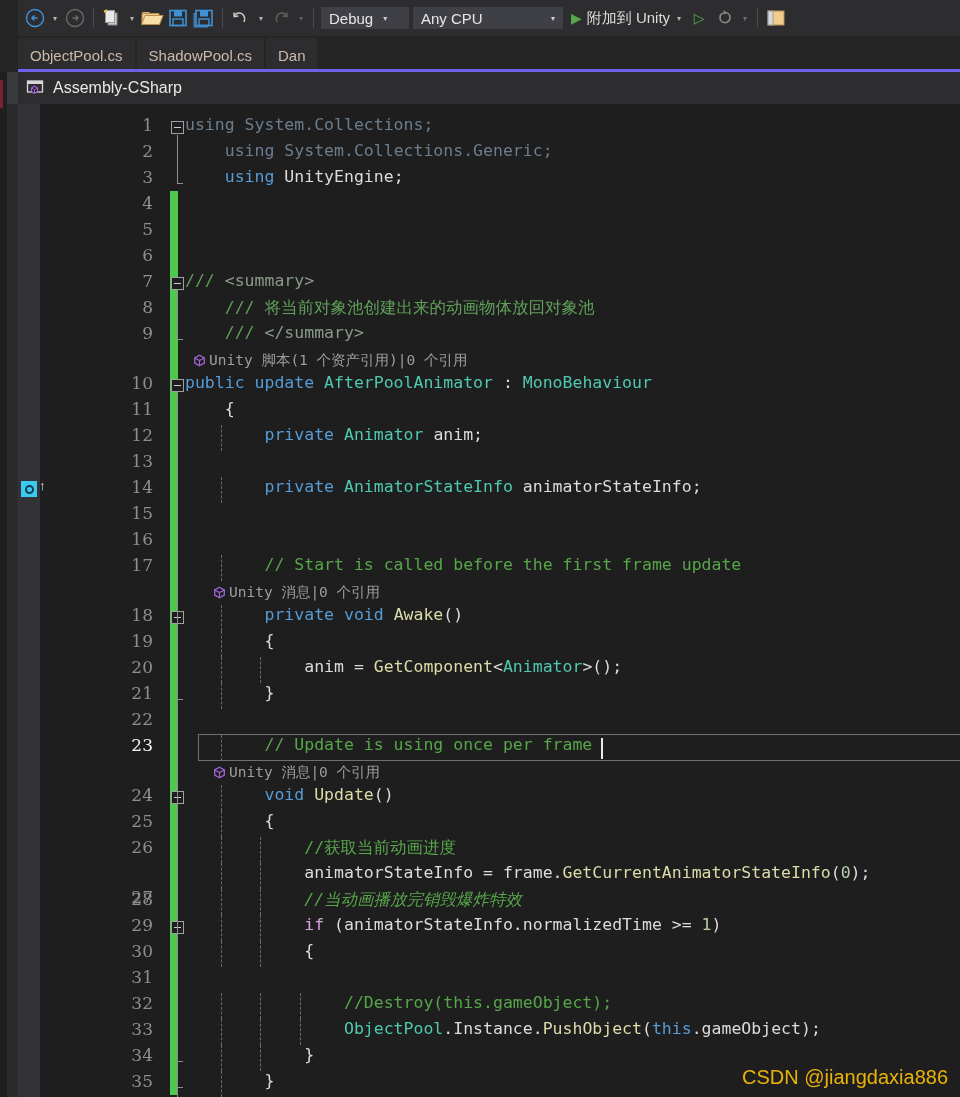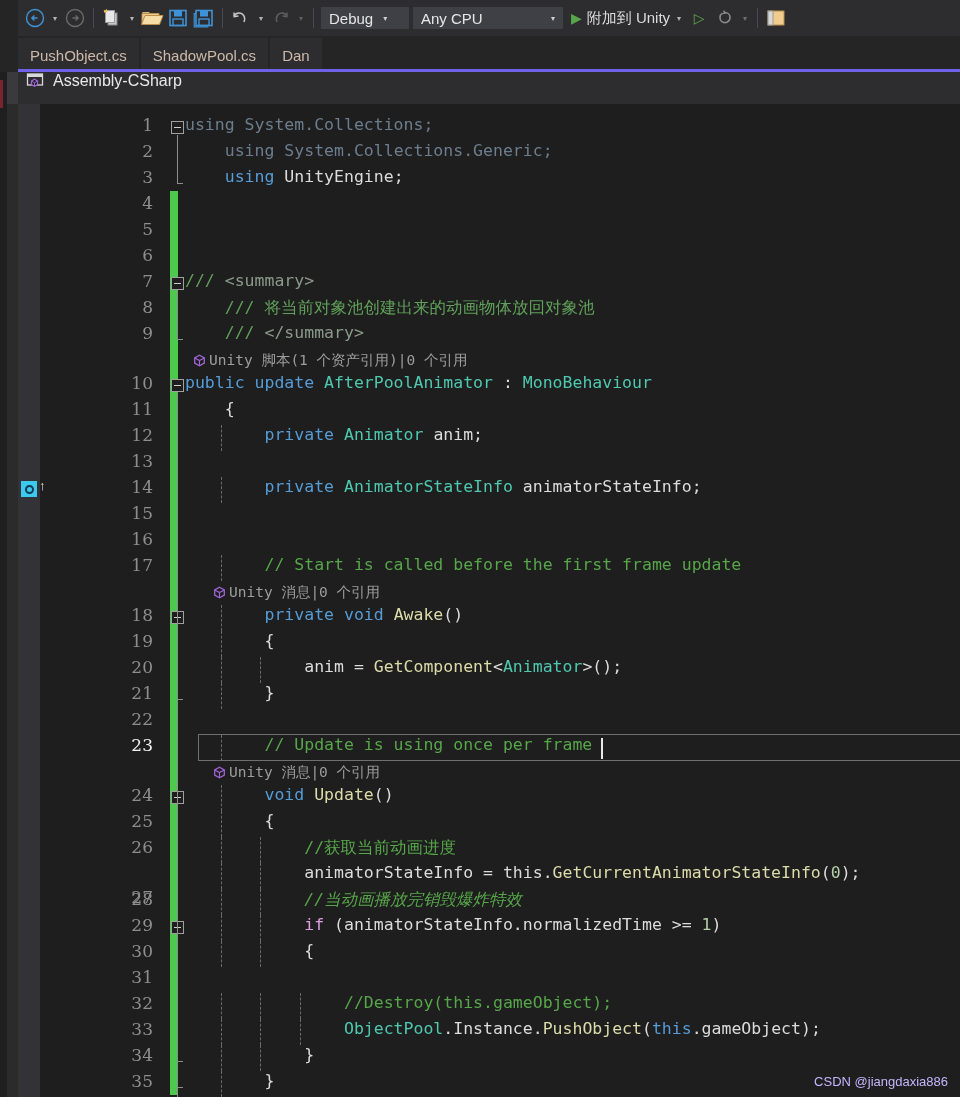--- a/index.html
+++ b/index.html
@@ -78,21 +78,21 @@
   }
   #tab-underline {
     position: absolute; left: 18px; top: 33px; width: 942px; height: 3px;
     background: #7160e8;
   }
 
   
   #breadcrumb {
     position: absolute; left: 18px; top: 72px; width: 942px; height: 32px;
     background: #2d2d30;
-    display: flex; align-items: flex-start; padding-left: 8px;
+    display: flex; align-items: center; padding-left: 8px;
   }
   #bc-icon {
     position: relative; width: 20px; height: 18px; margin-right: 7px;
   }
   #bc-text { color: #e8e8e8; font-size: 16px; }
 
   
   #leftsliver {
     position: absolute; left: 0; top: 36px; width: 18px; height: 1061px;
     background: #1f1f20;
@@ -191,21 +191,21 @@
   .cd { color: #60a05a; }   
   .cx { color: #8a9a8a; }   
   .n  { color: #b5cea8; }   
   .id { color: #dcdcdc; }   
   .g  { color: #6c7e8e; }   
   .p  { color: #dcdcdc; }   
 
   
   #watermark {
     position: absolute; right: 12px; bottom: 8px;
-    color: #c4b5fd; font-size: 13px;
+    color: #eab308; font-size: 20px;
     font-family: "Liberation Sans", sans-serif;
   }
 </style>
 </head>
 <body>
 
 <div id="toolbar">
   <div class="tb-strip"></div>
   <div class="tb-inner" style="margin-left:18px;">
 
@@ -320,21 +320,21 @@
   <div class="mk" style="top:44px;height:28px;background:#7a2330;"></div>
   <div class="mkpurple" style="top:2px;"></div>
   <div class="mkpurple" style="top:38px;"></div>
   <div style="position:absolute;left:7px;top:0;width:11px;height:1061px;background:#3a3a3d;"></div>
   <div style="position:absolute;left:7px;top:68px;width:11px;height:993px;background:#2b2b2c;"></div>
 </div>
 
 <div id="tabbar">
   <div id="tabstrip">
       <div class="tab inactive">
-        <span>PushObject.cs</span>
+        <span>ObjectPool.cs</span>
       </div>
       <div class="tab inactive">
         <span>ShadowPool.cs</span>
       </div>
       <div class="tab inactive">
         <span>Dan</span>
       </div>
     </div>
   <div id="tab-underline"></div>
 </div>
@@ -463,21 +463,21 @@
               <path d="M6.5 1.3 11.3 3.9v5.2L6.5 11.7 1.7 9.1V3.9z" fill="none" stroke="#a064d8" stroke-width="1.3"></path>
               <path d="M1.7 3.9 6.5 6.5l4.8-2.6M6.5 6.5v5.2" fill="none" stroke="#a064d8" stroke-width="1.1"></path>
             </svg></span><span>Unity 消息|0 个引用</span></div>
         <div class="ln" style="top: 681px;">24</div>
         <div class="codeline" style="top: 681px; left: 145px;"><span class="p">        </span><span class="k">void </span><span class="m">Update</span><span class="p">()</span></div>
         <div class="ln" style="top: 707px;">25</div>
         <div class="codeline" style="top: 707px; left: 145px;"><span class="p">        </span><span class="p">{</span></div>
         <div class="ln" style="top: 733px;">26</div>
         <div class="codeline" style="top: 733px; left: 145px;"><span class="p">            </span><span class="c">//获取当前动画进度</span></div>
         <div class="ln" style="top: 759px; margin-top: 24px;">27</div>
-        <div class="codeline" style="top: 759px; left: 145px;"><span class="p">            </span><span class="id">animatorStateInfo = this.</span><span class="m">GetCurrentAnimatorStateInfo</span><span class="p">(</span><span class="n">0</span><span class="p">);</span></div>
+        <div class="codeline" style="top: 759px; left: 145px;"><span class="p">            </span><span class="id">animatorStateInfo = frame.</span><span class="m">GetCurrentAnimatorStateInfo</span><span class="p">(</span><span class="n">0</span><span class="p">);</span></div>
         <div class="ln" style="top: 785px;">28</div>
         <div class="codeline" style="top: 785px; left: 145px; font-style: italic;"><span class="p">            </span><span class="c">//当动画播放完销毁爆炸特效</span></div>
         <div class="ln" style="top: 811px;">29</div>
         <div class="codeline" style="top: 811px; left: 145px;"><span class="p">            </span><span class="kc">if </span><span class="p">(</span><span class="id">animatorStateInfo.normalizedTime </span><span class="p">&gt;= </span><span class="n">1</span><span class="p">)</span></div>
         <div class="ln" style="top: 837px;">30</div>
         <div class="codeline" style="top: 837px; left: 145px;"><span class="p">            </span><span class="p">{</span></div>
         <div class="ln" style="top: 863px;">31</div>
         <div class="codeline" style="top: 863px; left: 145px;"></div>
         <div class="ln" style="top: 889px;">32</div>
         <div class="codeline" style="top: 889px; left: 145px;"><span class="p">                </span><span class="c">//Destroy(this.gameObject);</span></div>

